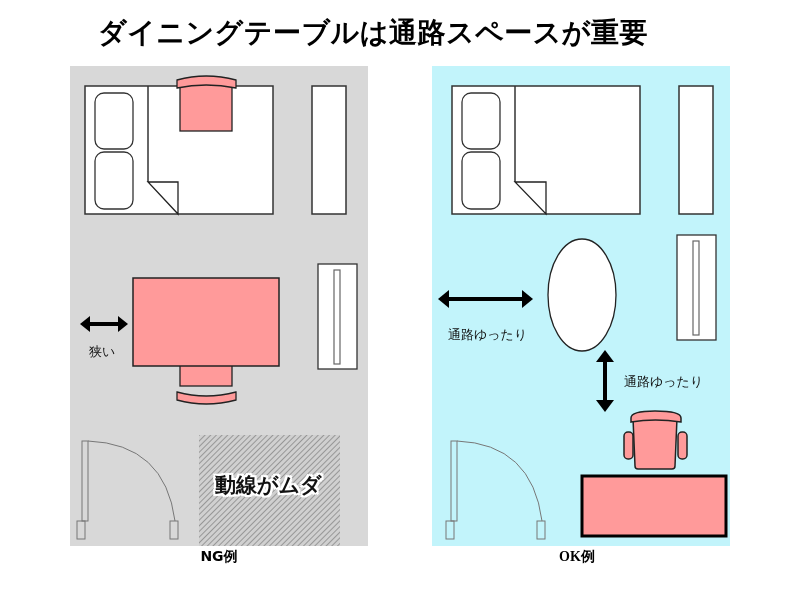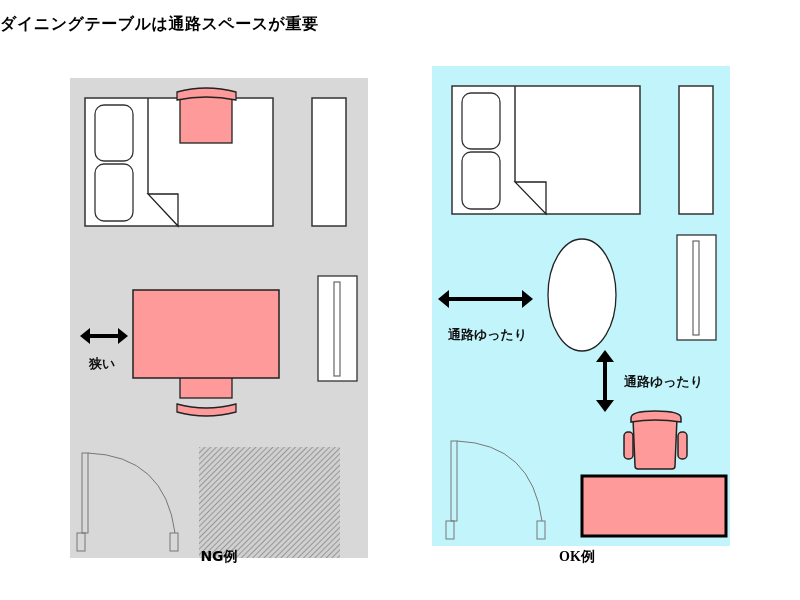--- a/index.html
+++ b/index.html
@@ -1,28 +1,28 @@
 <!DOCTYPE html>
 <html><head>
 <meta charset="utf-8">
 <style>
   html, body { margin:0; padding:0; background:#ffffff; }
   body { width:800px; height:600px; position:relative; overflow:hidden;
          font-family:"DejaVu Sans", sans-serif; }
-  .title { position:absolute; left:0; top:14px; width:648px; text-align:left;
-           font-size:16px; font-weight:bold; color:#000; letter-spacing:0.5px; }
+  .title { position:absolute; left:0; top:14px; width:648px; text-align:right;
+           font-size:28px; font-weight:bold; color:#000; letter-spacing:0.5px; }
   .panel { position:absolute; top:66px; height:480px; }
-  .panel-ng { left:70px; width:298px; background:#d8d8d8;margin-top:12px; }
+  .panel-ng { left:70px; width:298px; background:#d8d8d8; }
   .panel-ok { left:432px; width:298px; background:#c2f4fb; }
   svg.plan { position:absolute; left:0; top:0; width:298px; height:480px; }
   .caption { position:absolute; top:548px; font-size:14px; font-weight:bold; color:#000;
              text-align:center; width:298px; }
   .caption-ng { left:70px; }
   .caption-ok { left:428px;font-family:Liberation Serif, serif; }
-  .lbl { position:absolute; font-size:13px; font-weight:bold; color:#111; white-space:nowrap; }
+  .lbl { position:absolute; font-size:13px; font-weight:normal; color:#111; white-space:nowrap; }
   .waste { position:absolute; left:145px; top:405px; font-size:21px; font-weight:bold; color:#111;
            text-shadow: 2px 0 #fff, -2px 0 #fff, 0 2px #fff, 0 -2px #fff,
                         2px 2px #fff, -2px -2px #fff, 2px -2px #fff, -2px 2px #fff; }
 </style>
 </head>
 <body>
 
 <div class="title">ダイニングテーブルは通路スペースが重要</div>
 
 <div class="panel panel-ng">
@@ -69,20 +69,21 @@
     <g fill="none" stroke="#777" stroke-width="1">
       <rect x="12" y="375" width="6" height="80"></rect>
       <path d="M18,375 Q95,378 105,455"></path>
       <rect x="7" y="455" width="8" height="18"></rect>
       <rect x="100" y="455" width="8" height="18"></rect>
     </g>
 
     <rect x="129" y="369" width="141" height="111" fill="url(#hatch)"></rect>
   </svg>
   <div class="lbl" style="left:19px; top:277px;">狭い</div>
+  <div class="waste">動線がムダ</div>
 </div>
 <div class="caption caption-ng">NG例</div>
 
 <div class="panel panel-ok">
   <svg class="plan" viewBox="0 0 298 480">
 
     <g>
       <rect x="20" y="20" width="188" height="128" fill="#fff" stroke="#333" stroke-width="1.5"></rect>
       <rect x="30" y="27" width="38" height="56" rx="9" fill="#fff" stroke="#333" stroke-width="1.3"></rect>
       <rect x="30" y="86" width="38" height="57" rx="9" fill="#fff" stroke="#333" stroke-width="1.3"></rect>

